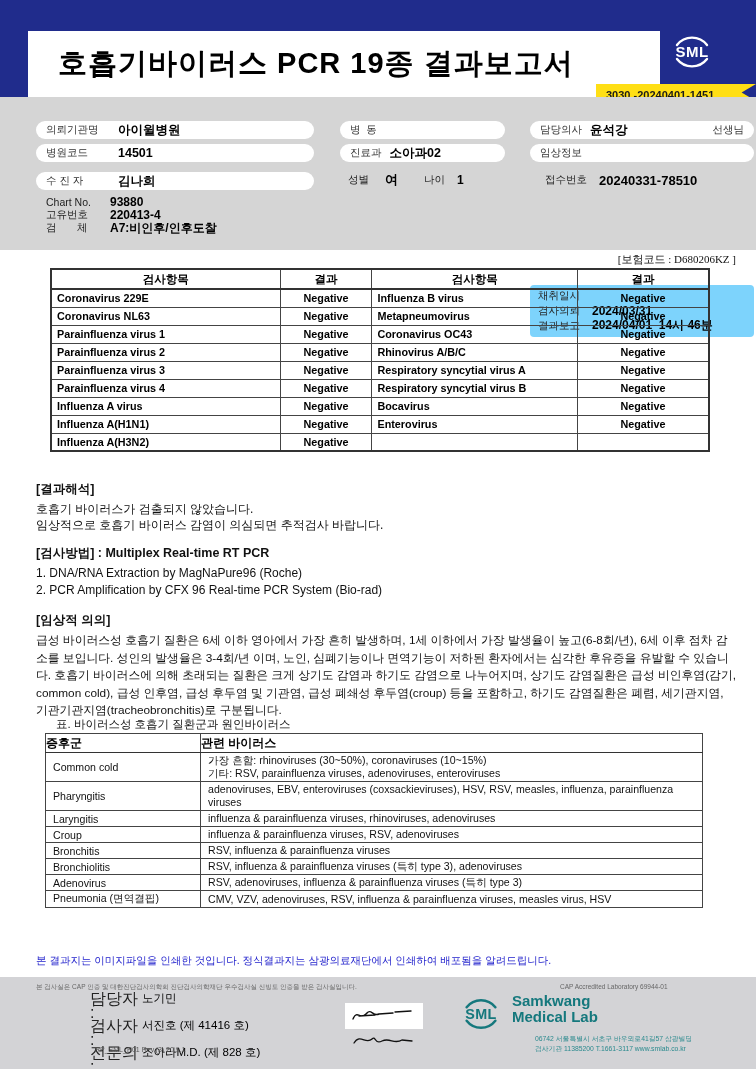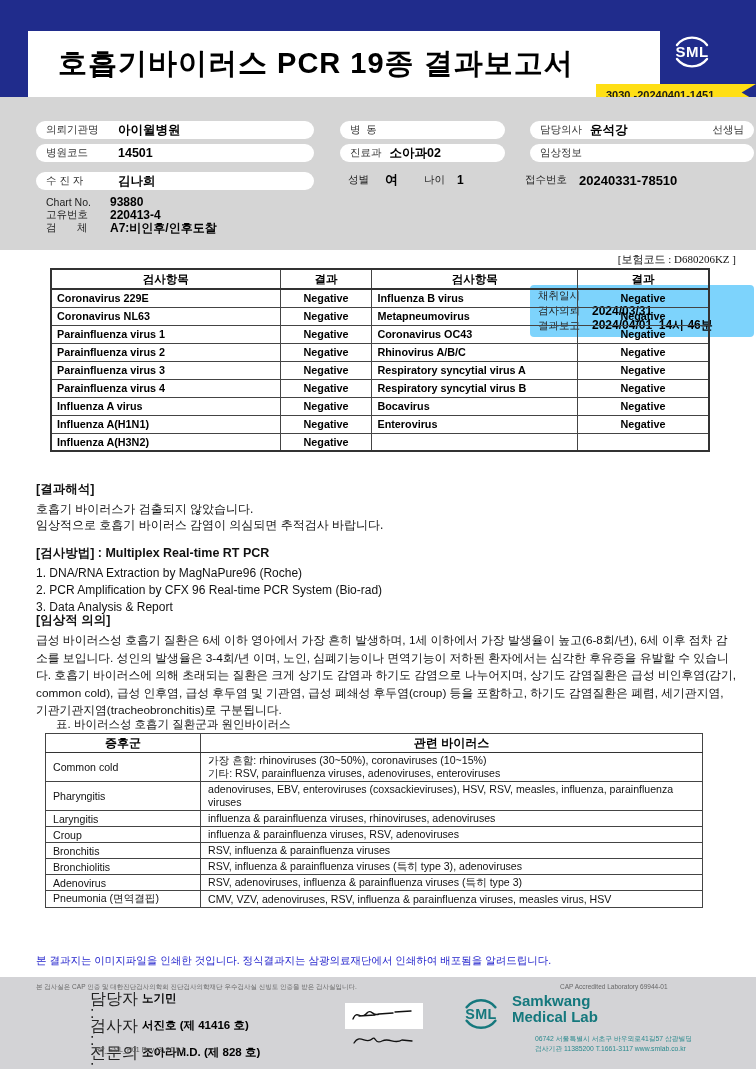--- a/index.html
+++ b/index.html
@@ -42,34 +42,34 @@
 
   
   .sec { position:absolute; left:36px; width:700px; color:#111; }
   .sec-h { font-size:12.5px; font-weight:bold; margin-bottom:3px; }
   .sec-line { font-size:12px; line-height:16px; }
   .sec-step { font-size:12px; line-height:17px; }
   .sec-body { font-size:11.8px; line-height:17.5px; text-align:left; }
 
   .tcaption { position:absolute; left:36px; top:717px; font-size:11.5px; color:#111;margin-left:20px; }
   .dtable { position:absolute; left:45px; top:733px; width:658px; border-collapse:collapse; border:1.5px solid #333; }
-  .dtable th { border:1px solid #444; border-bottom:1.5px solid #333; font-size:12px; font-weight:bold; height:19px; text-align:center; }
+  .dtable th { border:1px solid #444; border-bottom:1.5px solid #333; font-size:12px; font-weight:bold; height:19px; text-align:left; }
   .dtable td { border:1px solid #444; font-size:10.6px; color:#111; padding:1px 7px; vertical-align:middle; height:15px; }
   .dtable td.vir-cell { white-space:pre-line; line-height:13px; }
   .dtable td.syn-cell { }
 
   
   .notice { position:absolute; left:36px; top:954px; font-size:10.5px; color:#2222cc; }
   .footer-band { position:absolute; left:0; top:977px; width:756px; height:92px; background:#d3d3d6; }
   .accred-ko { position:absolute; left:36px; top:6px; font-size:6.5px; color:#666; }
   .accred-en { position:absolute; left:560px; top:6px; font-size:6.5px; color:#666; }
   .staff { position:absolute; left:90px; top:15px; }
   .staff .srow { display:flex; line-height:13.5px; }
   .staff .slabel { width:52px; font-size:16px; font-weight:normal; color:#222; }
-  .staff .svalue { font-size:11.5px; font-weight:bold; color:#000; }
+  .staff .svalue { font-size:11.5px; font-weight:normal; color:#000; }
   .doccode { position:absolute; left:95px; top:69px; font-size:7px; color:#555; }
   .sigbox { position:absolute; left:345px; top:26px; width:78px; height:26px; background:#fff; }
   .sig2 { position:absolute; left:350px; top:54px; width:70px; height:18px; }
   .flogo { position:absolute; left:458px; top:14px; width:46px; height:46px; }
   .flogo text { fill:#15787d; font-size:15px; font-weight:bold; letter-spacing:.5px; }
   .labname { position:absolute; left:512px; top:16px; color:#15787d; font-weight:bold; font-size:15px; line-height:16px; }
   .addr { position:absolute; left:535px; top:57px; color:#2b8a8e; font-size:6.8px; line-height:10px; }
 </style>
 </head>
 <body>
@@ -138,21 +138,21 @@
 
     <div class="pill" style="left:530px;top:24px;width:224px">
       <span class="plabel">담당의사</span>
       <span class="pvalue">윤석강</span>
       <span class="psuffix">선생님</span>
     </div>
     <div class="pill" style="left:530px;top:47px;width:224px">
       <span class="plabel">임상정보</span>
       <span class="pvalue"></span>
     </div>
-    <div class="inforow" style="left:525px;top:76px">
+    <div class="inforow" style="left:545px;top:76px">
       <span class="ilabel" style="width:54px">접수번호</span>
       <span class="ivalue" style="font-size:13px">20240331-78510</span>
     </div>
 
     <div class="datebox">
       <div class="drow">
         <span class="ilabel">채취일시</span>
         <span class="ivalue"></span>
       </div>
       <div class="drow">
@@ -244,21 +244,20 @@
   <div class="sec" style="top:481px">
     <div class="sec-h">[결과해석]</div>
     <div class="sec-line">호흡기 바이러스가 검출되지 않았습니다.</div>
     <div class="sec-line">임상적으로 호흡기 바이러스 감염이 의심되면 추적검사 바랍니다.</div>
   </div>
 
   <div class="sec" style="top:545px">
     <div class="sec-h">[검사방법] : Multiplex Real-time RT PCR</div>
     <div class="sec-step">1. DNA/RNA Extraction by MagNaPure96 (Roche)</div>
     <div class="sec-step">2. PCR Amplification by CFX 96 Real-time PCR System (Bio-rad)</div>
-    <div class="sec-step">3. Data Analysis &amp; Report</div>
   </div>
 
   <div class="sec" style="top:612px">
     <div class="sec-h">[임상적 의의]</div>
     <div class="sec-body">급성 바이러스성 호흡기 질환은 6세 이하 영아에서 가장 흔히 발생하며, 1세 이하에서 가장 발생율이 높고(6-8회/년), 6세 이후 점차 감소를 보입니다. 성인의 발생율은 3-4회/년 이며, 노인, 심폐기능이나 면역기능이 저하된 환자에서는 심각한 후유증을 유발할 수 있습니다. 호흡기 바이러스에 의해 초래되는 질환은 크게 상기도 감염과 하기도 감염으로 나누어지며, 상기도 감염질환은 급성 비인후염(감기, common cold), 급성 인후염, 급성 후두염 및 기관염, 급성 폐쇄성 후두염(croup) 등을 포함하고, 하기도 감염질환은 폐렴, 세기관지염, 기관기관지염(tracheobronchitis)로 구분됩니다.</div>
   </div>
 
   <div class="tcaption">표. 바이러스성 호흡기 질환군과 원인바이러스</div>
   <table class="dtable">
     <colgroup>

